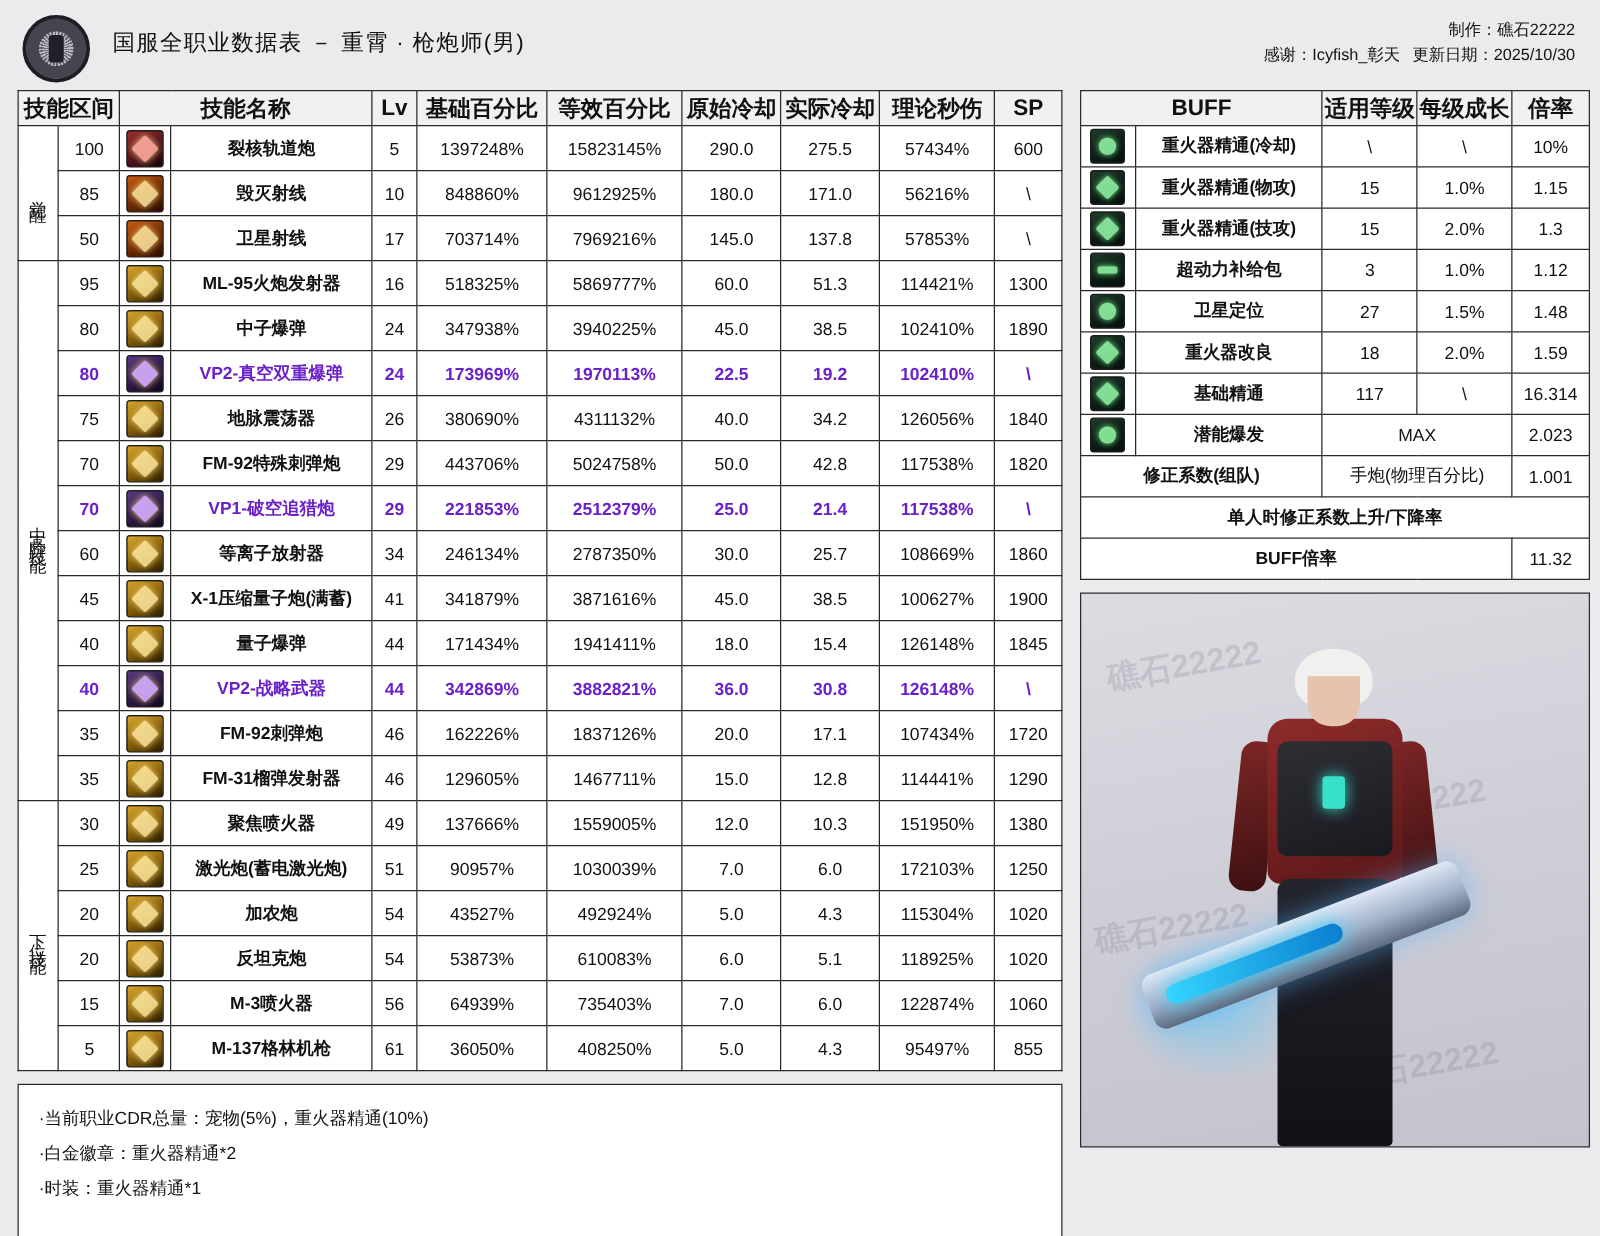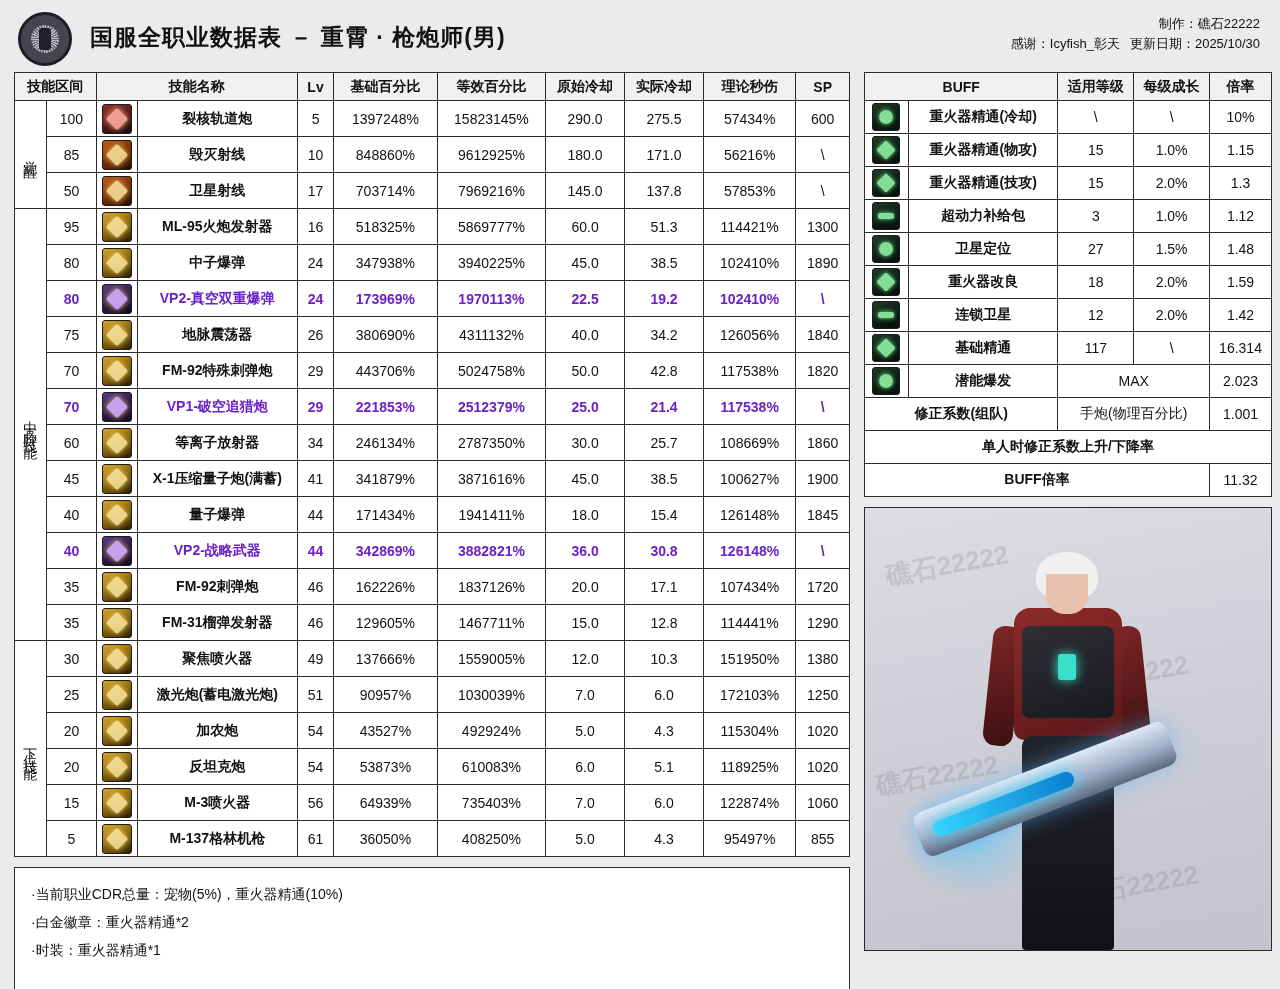--- a/index.html
+++ b/index.html
@@ -32,37 +32,37 @@
     border-radius:50%;
     background:repeating-conic-gradient(#cfcfd6 0 6deg, #6f6f7a 6deg 12deg);
     opacity:.85;
   }
   .logo:after {
     content:""; position:absolute; left:50%; top:50%;
     width:12px; height:22px; transform:translate(-50%,-50%);
     background:#20202a; border-radius:3px;
   }
   .title {
-    font-size:23px; font-weight:bold; letter-spacing:1px;
+    font-size:18px; font-weight:normal; letter-spacing:1px;
     margin-left:18px; margin-top:12px; white-space:nowrap;
   }
   .credits {
     margin-left:auto; text-align:right; font-size:13px; line-height:1.55;
     padding-right:6px; padding-top:4px; min-width:300px;
   }
   .credits .row2 { display:flex; justify-content:flex-end; gap:10px; }
   
   .body-wrap { display:flex; gap:14px; align-items:flex-start; }
   .left { width:836px; flex:none; }
   .right { width:408px; flex:none; }
 
   table { border-collapse:collapse; width:100%; background:#fff; }
   th, td { border:1px solid #2a2a2a; text-align:center; font-size:14px; }
   thead th {
-    background:#f1f1f3; font-weight:bold; height:28px; font-size:14px;
+    background:#f1f1f3; font-weight:bold; height:28px; font-size:18px;
   }
 
   
   .skill-table td { height:36px; }
   .col-seg { width:34px; }
   .col-lv2 { width:52px; }
   .col-icon { width:42px; }
   .col-name { width:176px; }
   .col-lv { width:38px; }
   .col-base { width:108px; }
@@ -598,29 +598,20 @@
               <td class="buff-col-rate">1.48</td>
             </tr>
             <tr>
               <td class="buff-col-icon">
                 <div class="buff-icon g2"></div>
               </td>
               <td class="buff-col-name buff-span-label">重火器改良</td>
               <td class="buff-col-lv">18</td>
               <td class="buff-col-growth">2.0%</td>
               <td class="buff-col-rate">1.59</td>
-            </tr>
-            <tr>
-              <td class="buff-col-icon">
-                <div class="buff-icon g3"></div>
-              </td>
-              <td class="buff-col-name buff-span-label">连锁卫星</td>
-              <td class="buff-col-lv">12</td>
-              <td class="buff-col-growth">2.0%</td>
-              <td class="buff-col-rate">1.42</td>
             </tr>
             <tr>
               <td class="buff-col-icon">
                 <div class="buff-icon g2"></div>
               </td>
               <td class="buff-col-name buff-span-label">基础精通</td>
               <td class="buff-col-lv">117</td>
               <td class="buff-col-growth">\</td>
               <td class="buff-col-rate">16.314</td>
             </tr>

